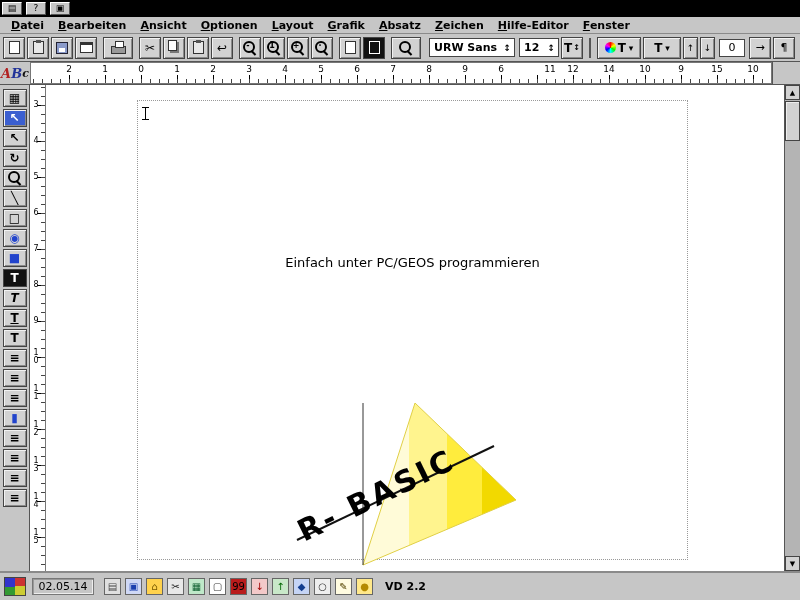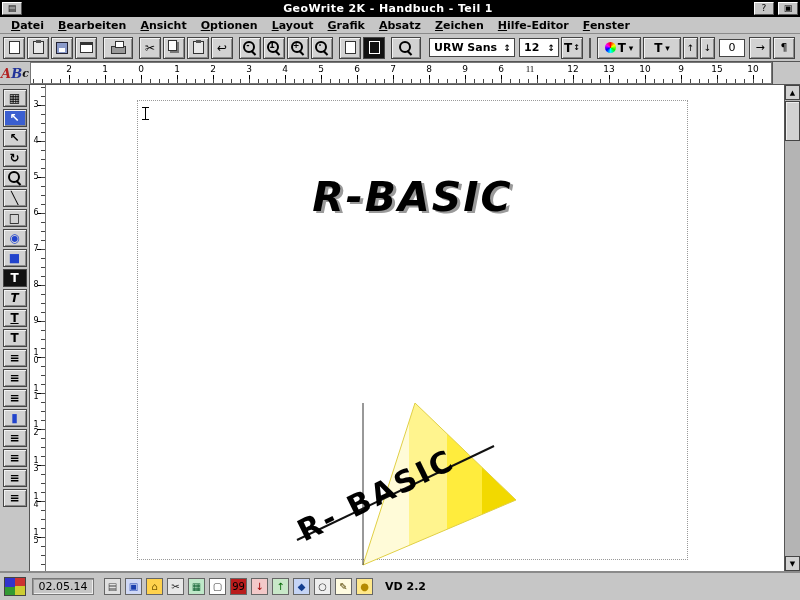--- a/index.html
+++ b/index.html
@@ -95,21 +95,20 @@
 .datebox{width:62px;height:17px;background:#c6c6c6;border:1px solid #777;box-shadow:inset 1px 1px 0 #999,inset -1px -1px 0 #eee;font-size:11px;text-align:center;line-height:15px;flex:none}
 .sicons{display:flex;gap:4px;margin-left:4px}
 .sicon{width:17px;height:17px;border:1px solid #666;font-size:10px;display:flex;align-items:center;justify-content:center;flex:none}
 .version{font-size:11px;font-weight:bold;margin-left:6px;white-space:nowrap}
 </style>
 </head>
 <body>
 
 <div class="titlebar">
   <button class="tb-btn">▤</button>
-  <div class="title">GeoWrite 2K - Handbuch - Teil 1</div>
   <button class="tb-btn">?</button>
   <button class="tb-btn">▣</button>
 </div>
 
 <div class="menubar" id="menubar-items">
     <div class="menu-item"><span class="mn">D</span>atei</div>
     <div class="menu-item"><span class="mn">B</span>earbeiten</div>
     <div class="menu-item"><span class="mn">A</span>nsicht</div>
     <div class="menu-item"><span class="mn">O</span>ptionen</div>
     <div class="menu-item"><span class="mn">L</span>ayout</div>
@@ -240,23 +239,23 @@
       <div class="hnum" style="left: 146px;">1</div>
       <div class="hnum" style="left: 182px;">2</div>
       <div class="hnum" style="left: 218px;">3</div>
       <div class="hnum" style="left: 254px;">4</div>
       <div class="hnum" style="left: 290px;">5</div>
       <div class="hnum" style="left: 326px;">6</div>
       <div class="hnum" style="left: 362px;">7</div>
       <div class="hnum" style="left: 398px;">8</div>
       <div class="hnum" style="left: 434px;">9</div>
       <div class="hnum" style="left: 470px;">6</div>
-      <div class="hnum" style="left: 499px; font-family: Liberation Serif, serif;">11</div>
+      <div class="hnum" style="left: 519px;">11</div>
       <div class="hnum" style="left: 542px;">12</div>
-      <div class="hnum" style="left: 578px;">13</div>
+      <div class="hnum" style="left: 578px;">14</div>
       <div class="hnum" style="left: 614px;">10</div>
       <div class="hnum" style="left: 650px;">9</div>
       <div class="hnum" style="left: 686px;">15</div>
       <div class="hnum" style="left: 722px;">10</div>
     </div>
   <div class="ruler-endbox"></div>
 </div>
 
 <div class="lefttools" id="lefttools">
     <div class="tool">▦</div>
@@ -296,21 +295,21 @@
     <div class="vnum" style="top: 300px;">1<br>1</div>
     <div class="vnum" style="top: 336px;">1<br>2</div>
     <div class="vnum" style="top: 372px;">1<br>3</div>
     <div class="vnum" style="top: 408px;">1<br>4</div>
     <div class="vnum" style="top: 444px;">1<br>5</div>
   </div>
 
 <div class="docview">
   <div class="margin-rect"></div>
   <div class="caret"></div>
-  <div class="doc-heading">R-BASIC</div>
+  <div class="doc-subtitle">Einfach unter PC/GEOS programmieren</div>
 
   <svg class="graphic" width="236" height="172" viewBox="0 0 236 172">
     <defs>
       <linearGradient id="triGrad" x1="0" y1="0" x2="1" y2="0">
         <stop offset="0" stop-color="#fffbd8"></stop>
           <stop offset="0.3" stop-color="#fffbd8"></stop>
         <stop offset="0.3" stop-color="#fff48e"></stop>
           <stop offset="0.55" stop-color="#fff48e"></stop>
         <stop offset="0.55" stop-color="#ffec3d"></stop>
           <stop offset="0.78" stop-color="#ffec3d"></stop>

